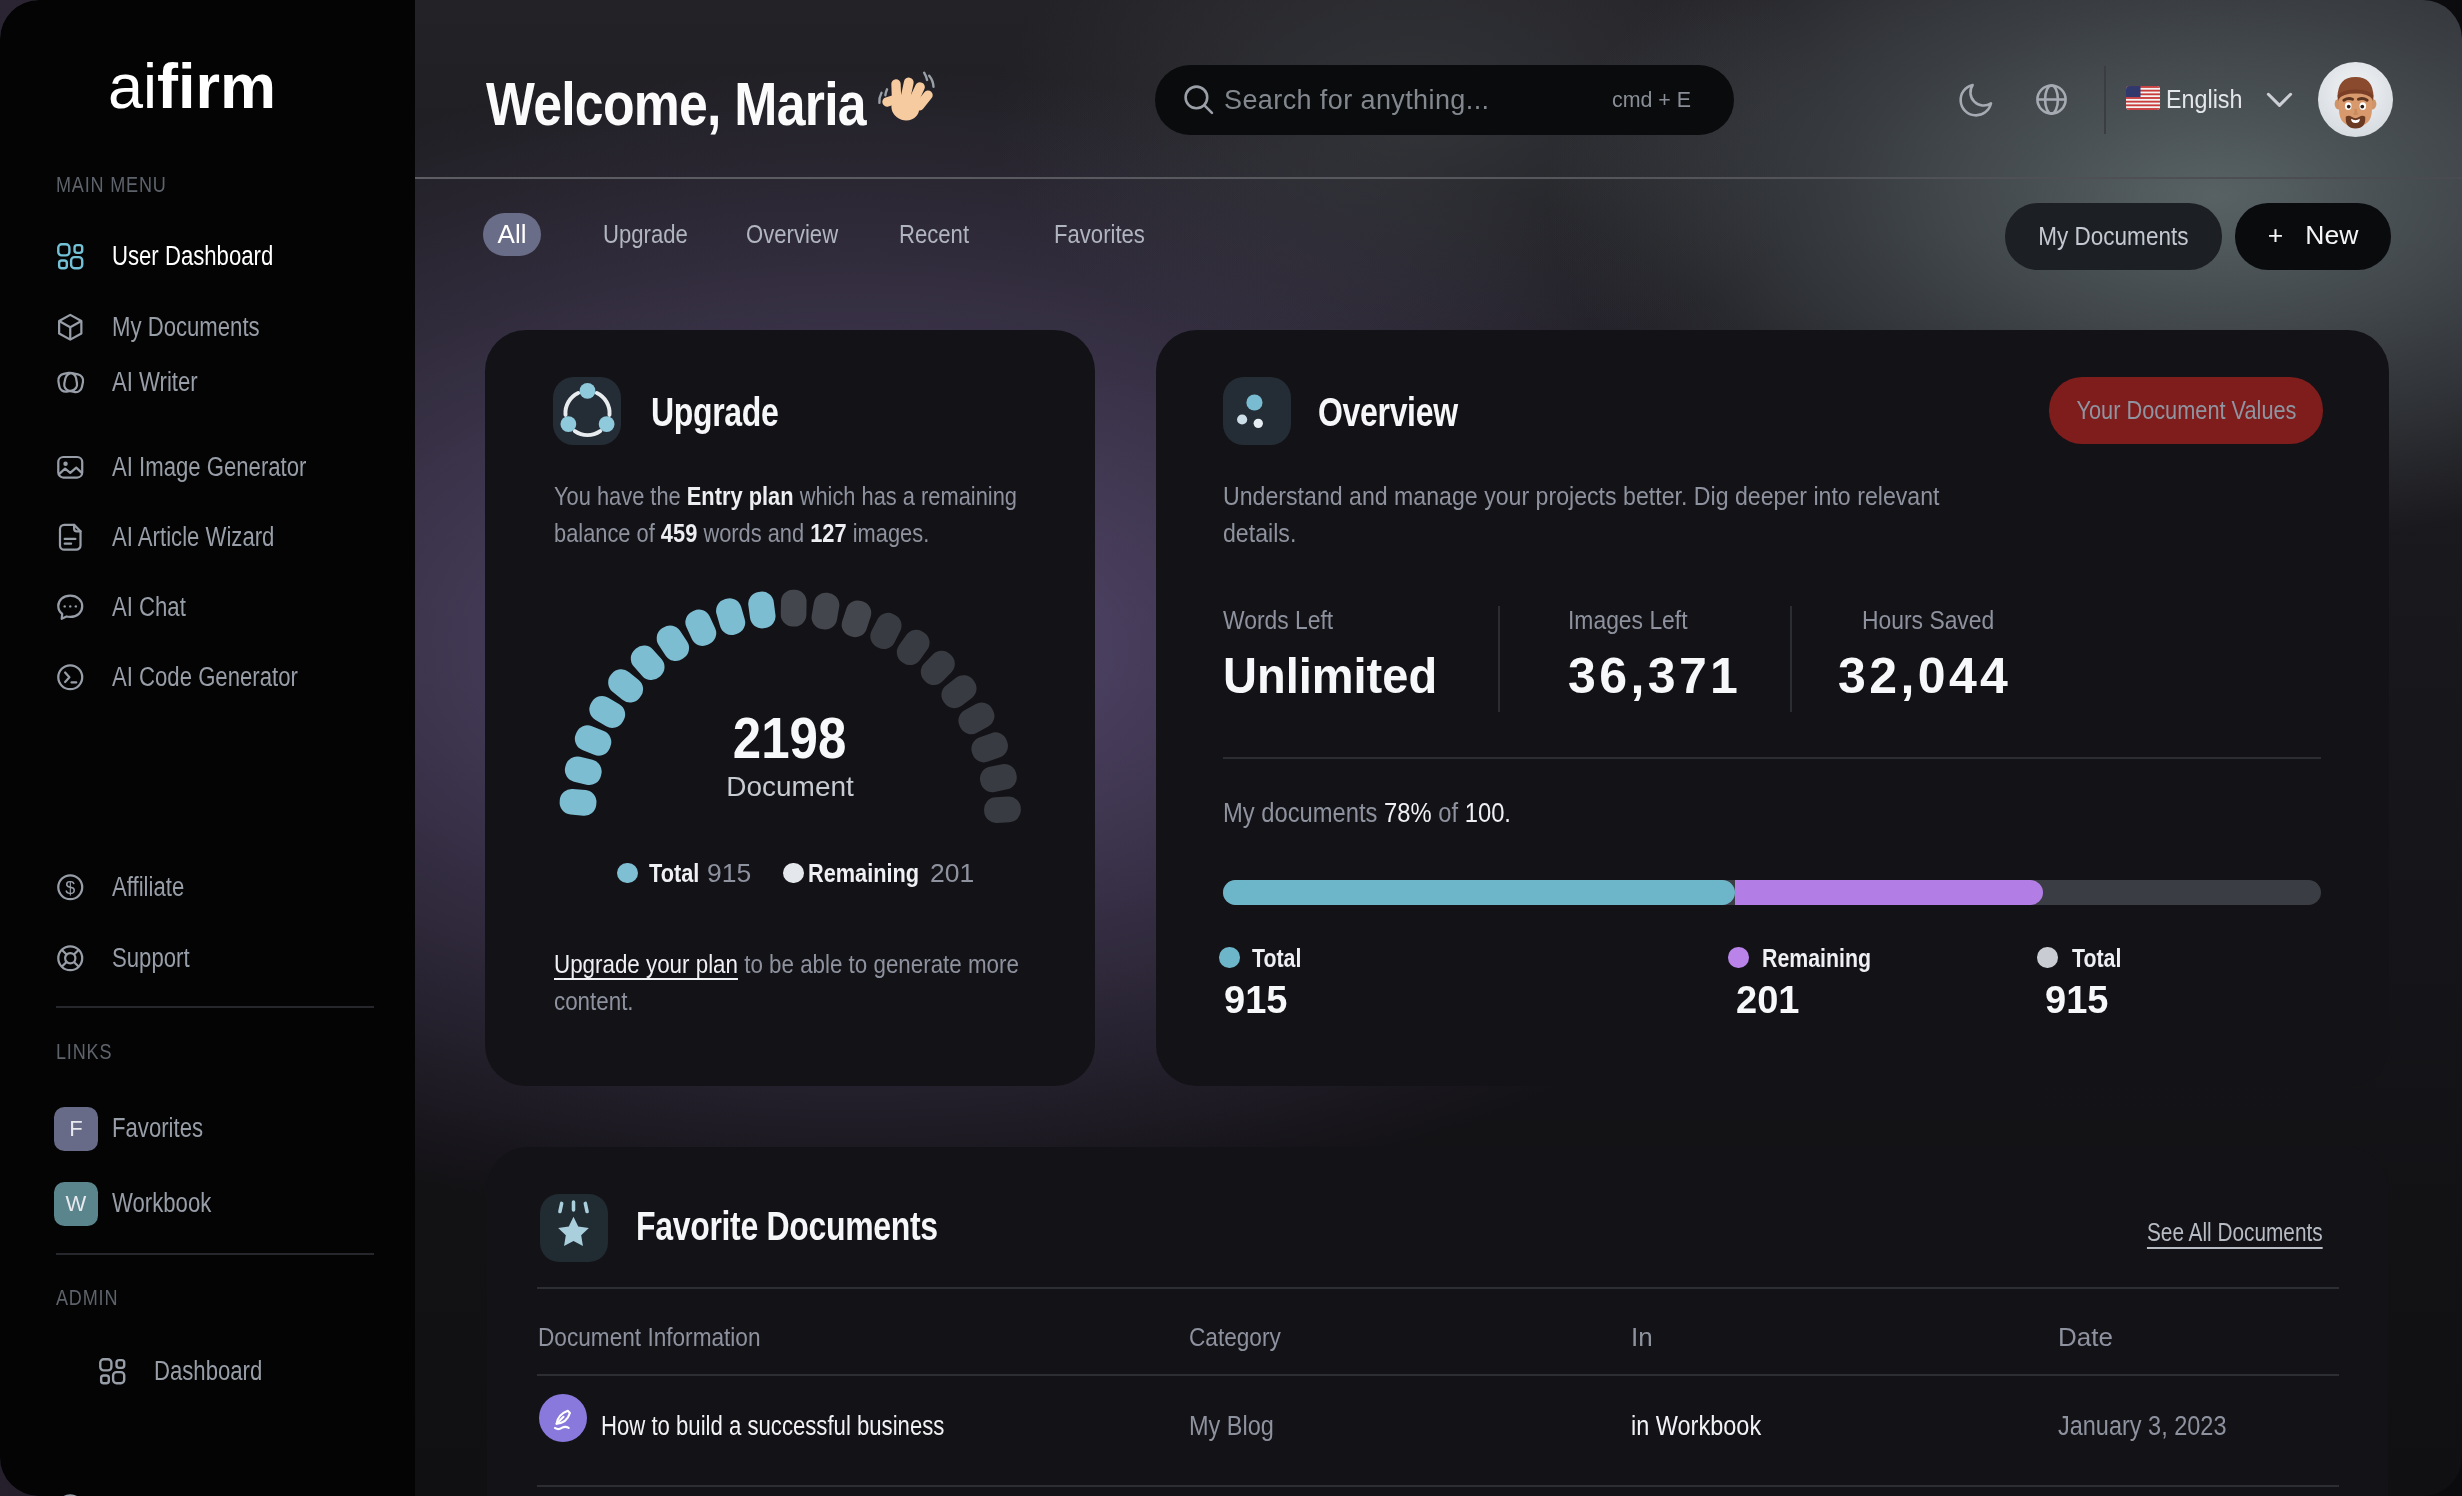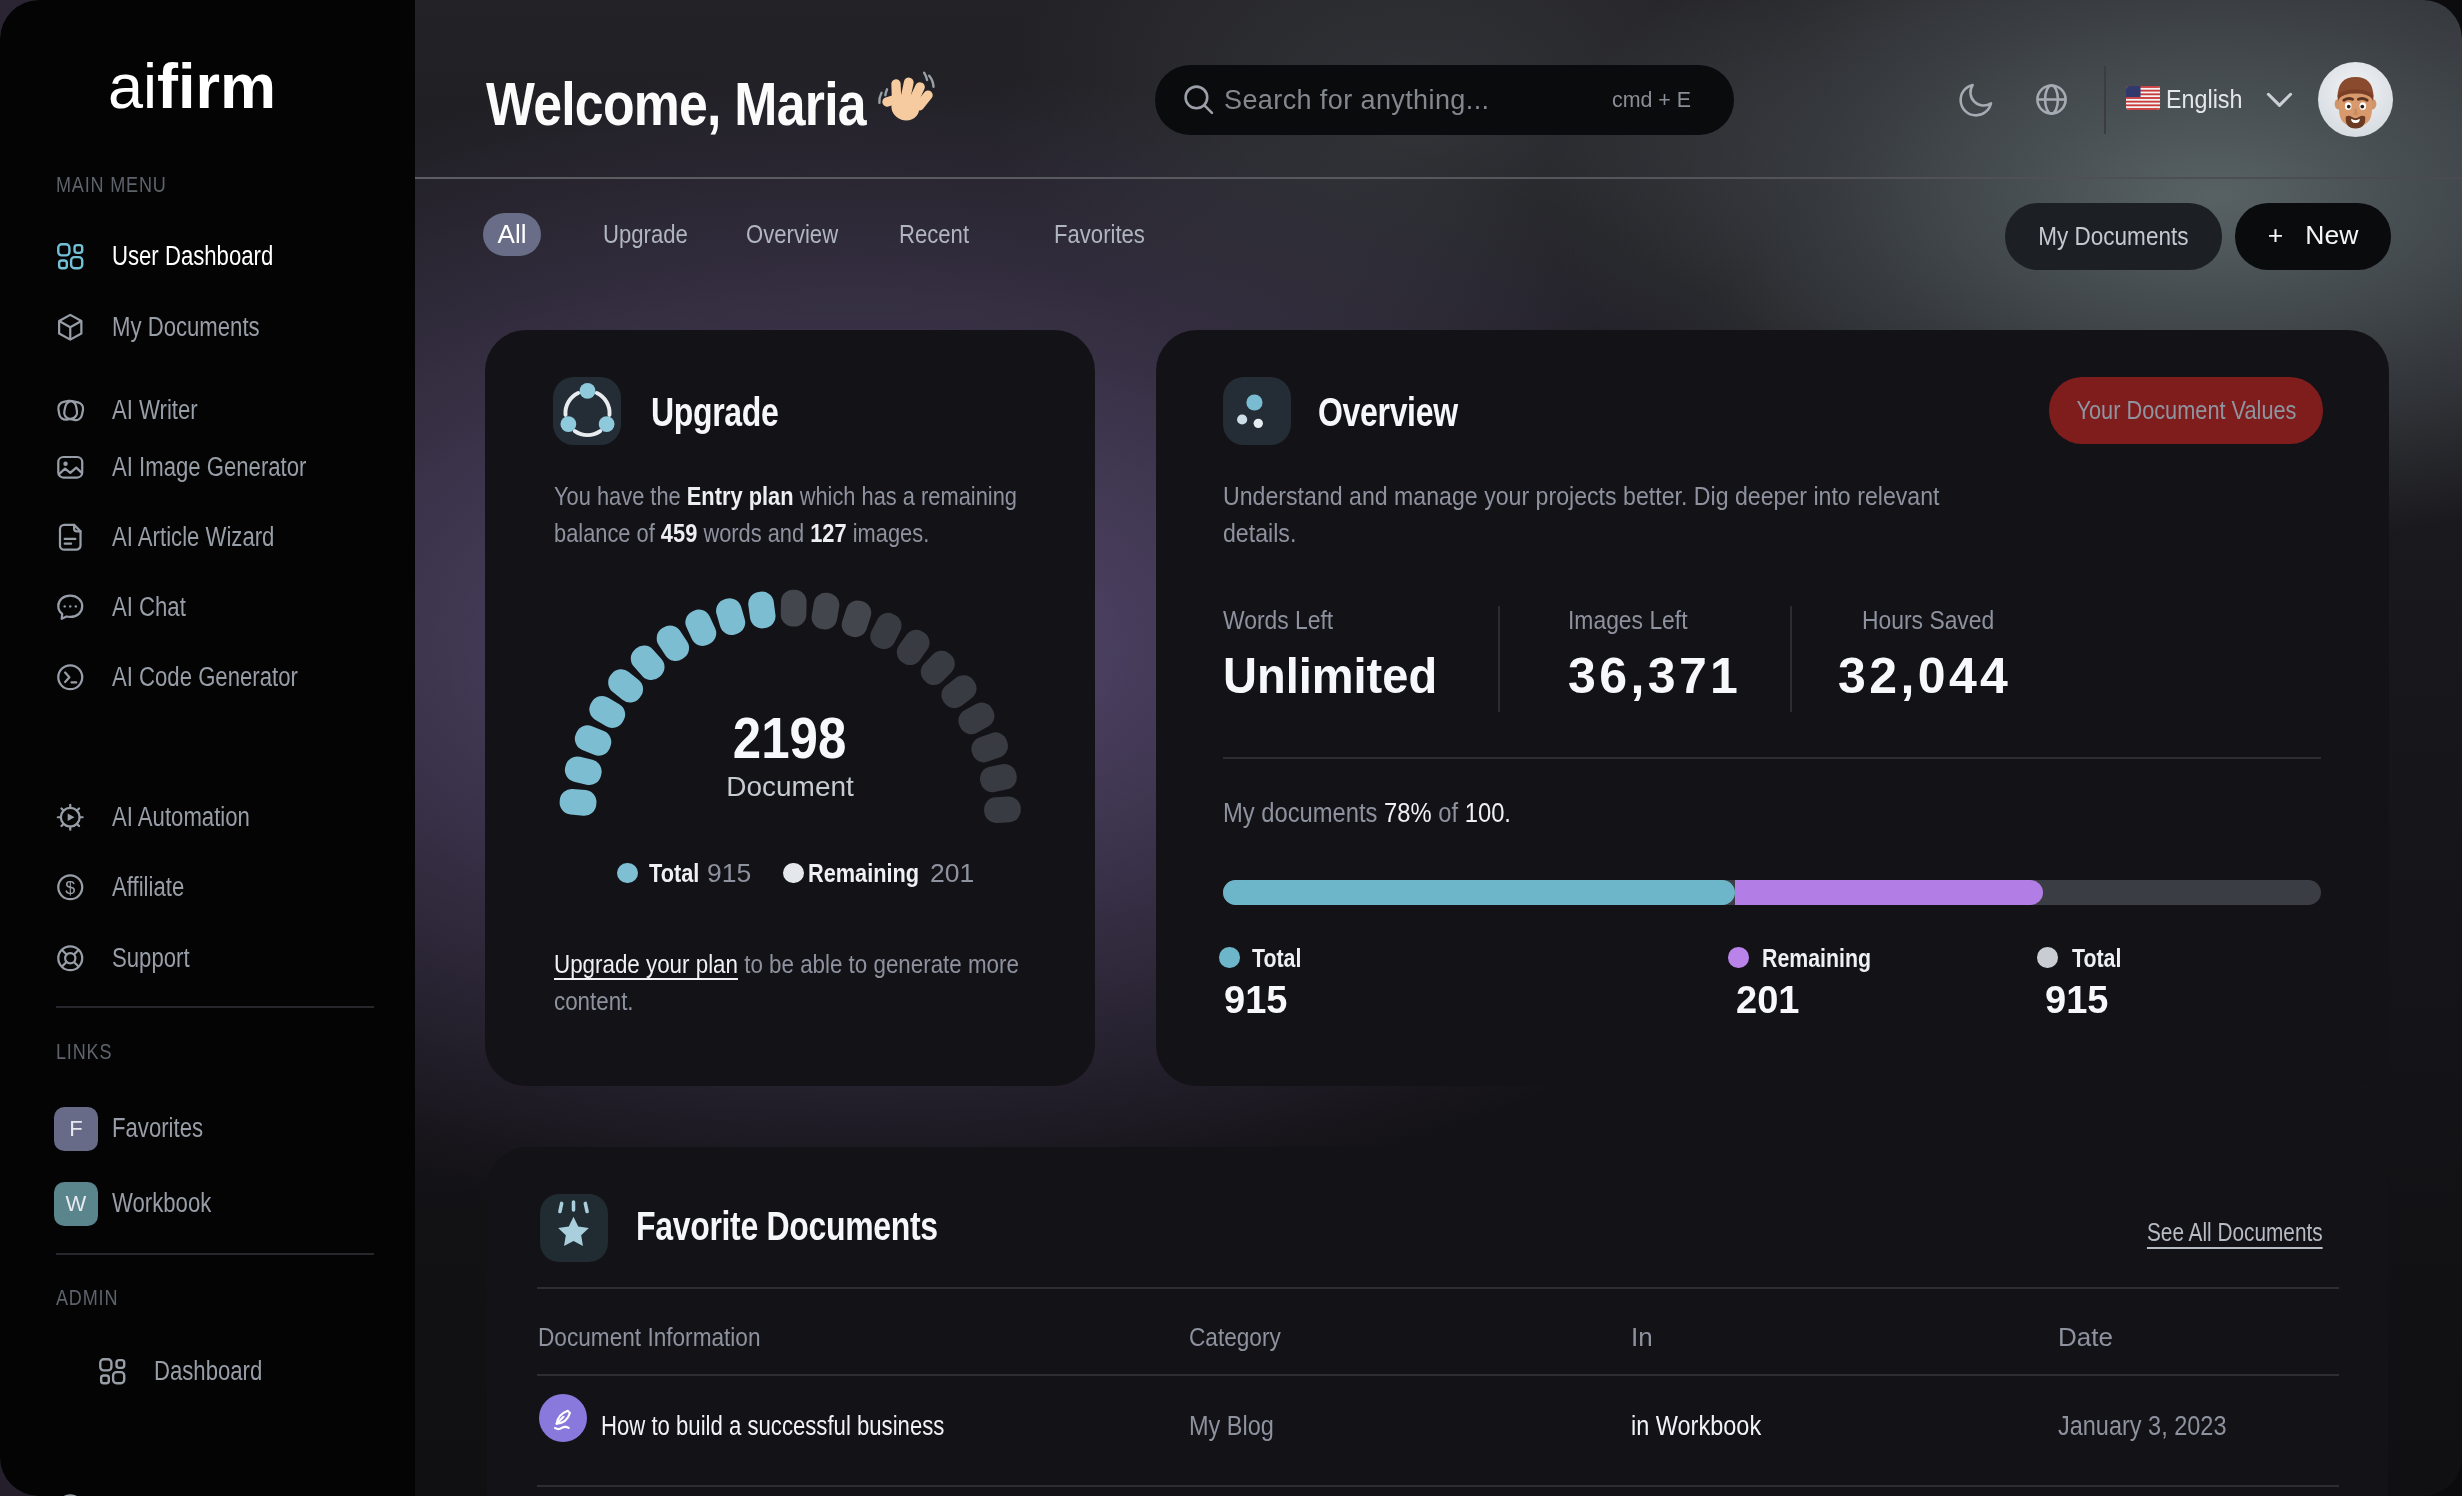--- a/index.html
+++ b/index.html
@@ -252,21 +252,21 @@
       </svg>
       <div class="txt">User Dashboard</div>
     </div>
     <div class="menu-item" style="top:292px;">
       <svg width="32.5" height="32.5" viewBox="0 0 38 38" fill="none" stroke="#989ea7" stroke-width="2.6" stroke-linejoin="round">
         <path d="M19 4.5 32 11.8 32 26.2 19 33.5 6 26.2 6 11.8 Z"></path>
         <path d="M6 11.8 19 19 32 11.8 M19 19 19 33.5"></path>
       </svg>
       <div class="txt">My Documents</div>
     </div>
-    <div class="menu-item" style="top:375px;">
+    <div class="menu-item" style="top:347px;">
       <svg width="32.5" height="32.5" viewBox="0 0 38 38" fill="none" stroke="#989ea7" stroke-width="2.6" stroke-linejoin="round">
         <rect x="5.5" y="8.5" width="21" height="21" rx="7.5" transform="rotate(-10 16 19)"></rect>
         <rect x="12.5" y="9" width="21" height="21" rx="7.5" transform="rotate(12 23 19.5)"></rect>
       </svg>
       <div class="txt">AI Writer</div>
     </div>
     <div class="menu-item" style="top:432px;text-align:right;">
       <svg width="32.5" height="32.5" viewBox="0 0 38 38" fill="none" stroke="#989ea7" stroke-width="2.6" stroke-linejoin="round" stroke-linecap="round">
         <rect x="5" y="7" width="28" height="24" rx="6"></rect>
         <circle cx="13.5" cy="15" r="2.6" fill="#989ea7" stroke="none"></circle>
@@ -290,28 +290,20 @@
         <path d="M12.5 21 H25 M12.5 26.5 H20"></path>
       </svg>
       <div class="txt">AI Article Wizard</div>
     </div>
     <div class="menu-item" style="top:642px;">
       <svg width="32.5" height="32.5" viewBox="0 0 38 38" fill="none" stroke="#989ea7" stroke-width="2.6" stroke-linejoin="round" stroke-linecap="round">
         <circle cx="19" cy="19" r="14"></circle>
         <path d="M13 13.5 18 19 13 24.5 M20.5 25 H26"></path>
       </svg>
       <div class="txt">AI Code Generator</div>
-    </div>
-    <div class="menu-item" style="top:782px;">
-      <svg width="32.5" height="32.5" viewBox="0 0 38 38" fill="none" stroke="#989ea7" stroke-width="2.6" stroke-linejoin="round" stroke-linecap="round">
-        <circle cx="19" cy="19" r="11"></circle>
-        <path d="M19 4.5 V8 M19 30 v3.5 M4.5 19 H8 M30 19 h3.5 M8.7 8.7 11.2 11.2 M26.8 26.8 29.3 29.3 M8.7 29.3 11.2 26.8 M26.8 11.2 29.3 8.7"></path>
-        <path d="M16 14.5 24 19 16 23.5 Z" fill="#989ea7" stroke="none"></path>
-      </svg>
-      <div class="txt">AI Automation</div>
     </div>
     <div class="menu-item" style="top:852px;">
       <svg width="32.5" height="32.5" viewBox="0 0 38 38" fill="none" stroke="#989ea7" stroke-width="2.6">
         <circle cx="19" cy="19" r="14"></circle>
         <text x="19" y="26.5" font-size="21" font-family="Liberation Sans" fill="#989ea7" stroke="none" text-anchor="middle">$</text>
       </svg>
       <div class="txt">Affiliate</div>
     </div>
     <div class="menu-item" style="top:923px;">
       <svg width="32.5" height="32.5" viewBox="0 0 38 38" fill="none" stroke="#989ea7" stroke-width="2.6">

